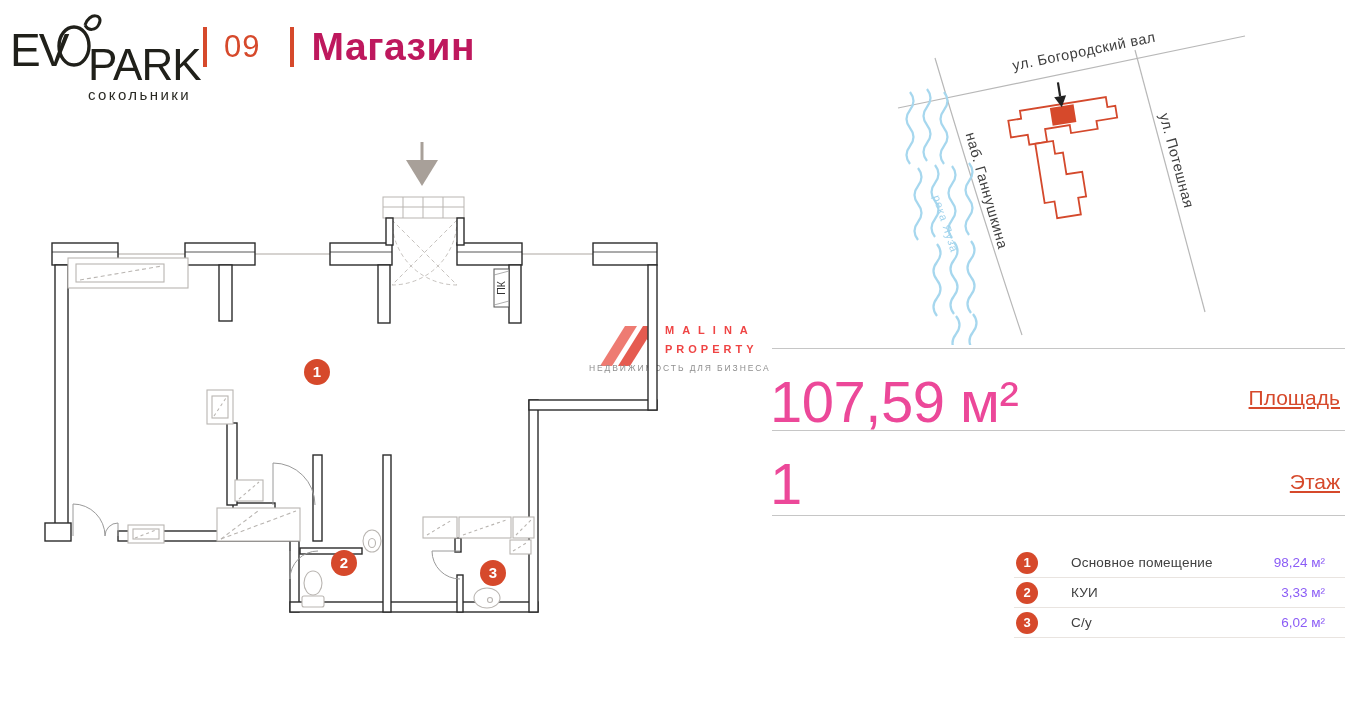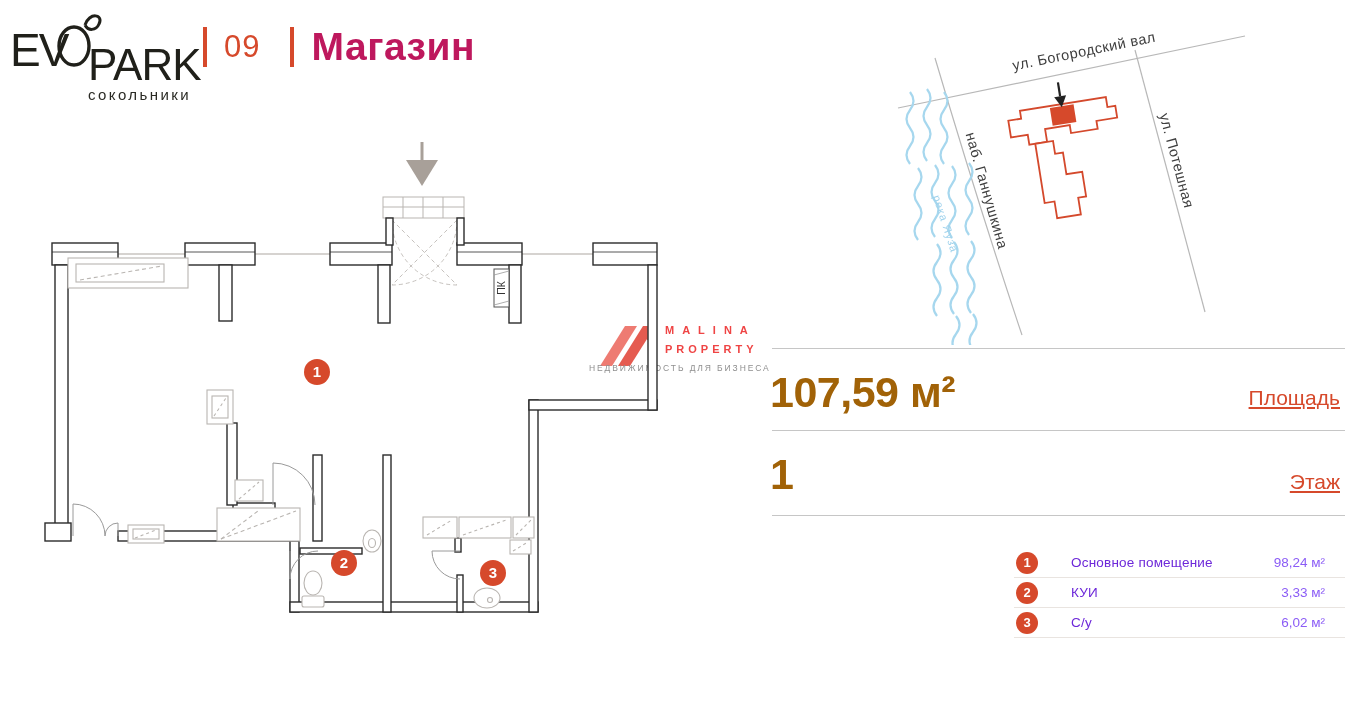--- a/index.html
+++ b/index.html
@@ -9,29 +9,29 @@
 
   
   #logo-svg{position:absolute;left:8px;top:10px;}
   #title-row{position:absolute;left:203px;top:24px;height:46px;display:flex;align-items:center;}
   .pipe{width:4px;height:40px;background:#d6492b;}
   .title-num{font-size:31px;font-weight:normal;color:#d6492b;margin:0 30px 0 17px;letter-spacing:1px;}
   .title-type{font-size:39px;font-weight:bold;color:#be185d;margin-left:17px;letter-spacing:0.5px;}
 
   
   .hline{position:absolute;left:772px;width:573px;height:1px;background:#c6c6c6;}
-  .big-val{position:absolute;left:770px;font-size:43px;font-weight:bold;color:#a16207;letter-spacing:-0.5px;}
+  .big-val{position:absolute;left:770px;font-size:58px;font-weight:normal;color:#ec4899;letter-spacing:-0.5px;}
   .side-label{position:absolute;left:1045px;width:295px;text-align:right;font-size:21px;color:#d6492b;text-decoration:underline;}
 
   
   #legend{position:absolute;left:1014px;top:548px;width:331px;}
   .lg-row{height:29px;display:flex;align-items:center;border-bottom:1px solid #e9e4e0;}
   .lg-badge{width:22px;height:22px;border-radius:50%;background:#d6492b;color:#fff;
             font-size:13px;font-weight:bold;display:flex;align-items:center;justify-content:center;flex:0 0 22px;margin-left:2px;}
-  .lg-label{margin-left:33px;font-size:13.5px;color:#6d28d9;letter-spacing:0.2px;}
+  .lg-label{margin-left:33px;font-size:13.5px;color:#404040;letter-spacing:0.2px;}
   .lg-val{margin-left:auto;margin-right:20px;font-size:13.5px;color:#8b5cf6;}
 
   
   #watermark{position:absolute;left:588px;top:318px;width:200px;height:60px;}
   .wm-brand{position:absolute;left:77px;color:#ef4444;font-weight:bold;font-size:11px;text-align:right;}
   .wm-tag{position:absolute;left:1px;top:45px;font-size:8.5px;letter-spacing:1.9px;color:#8f8f8f;white-space:nowrap;}
 </style>
 </head>
 <body>
 

